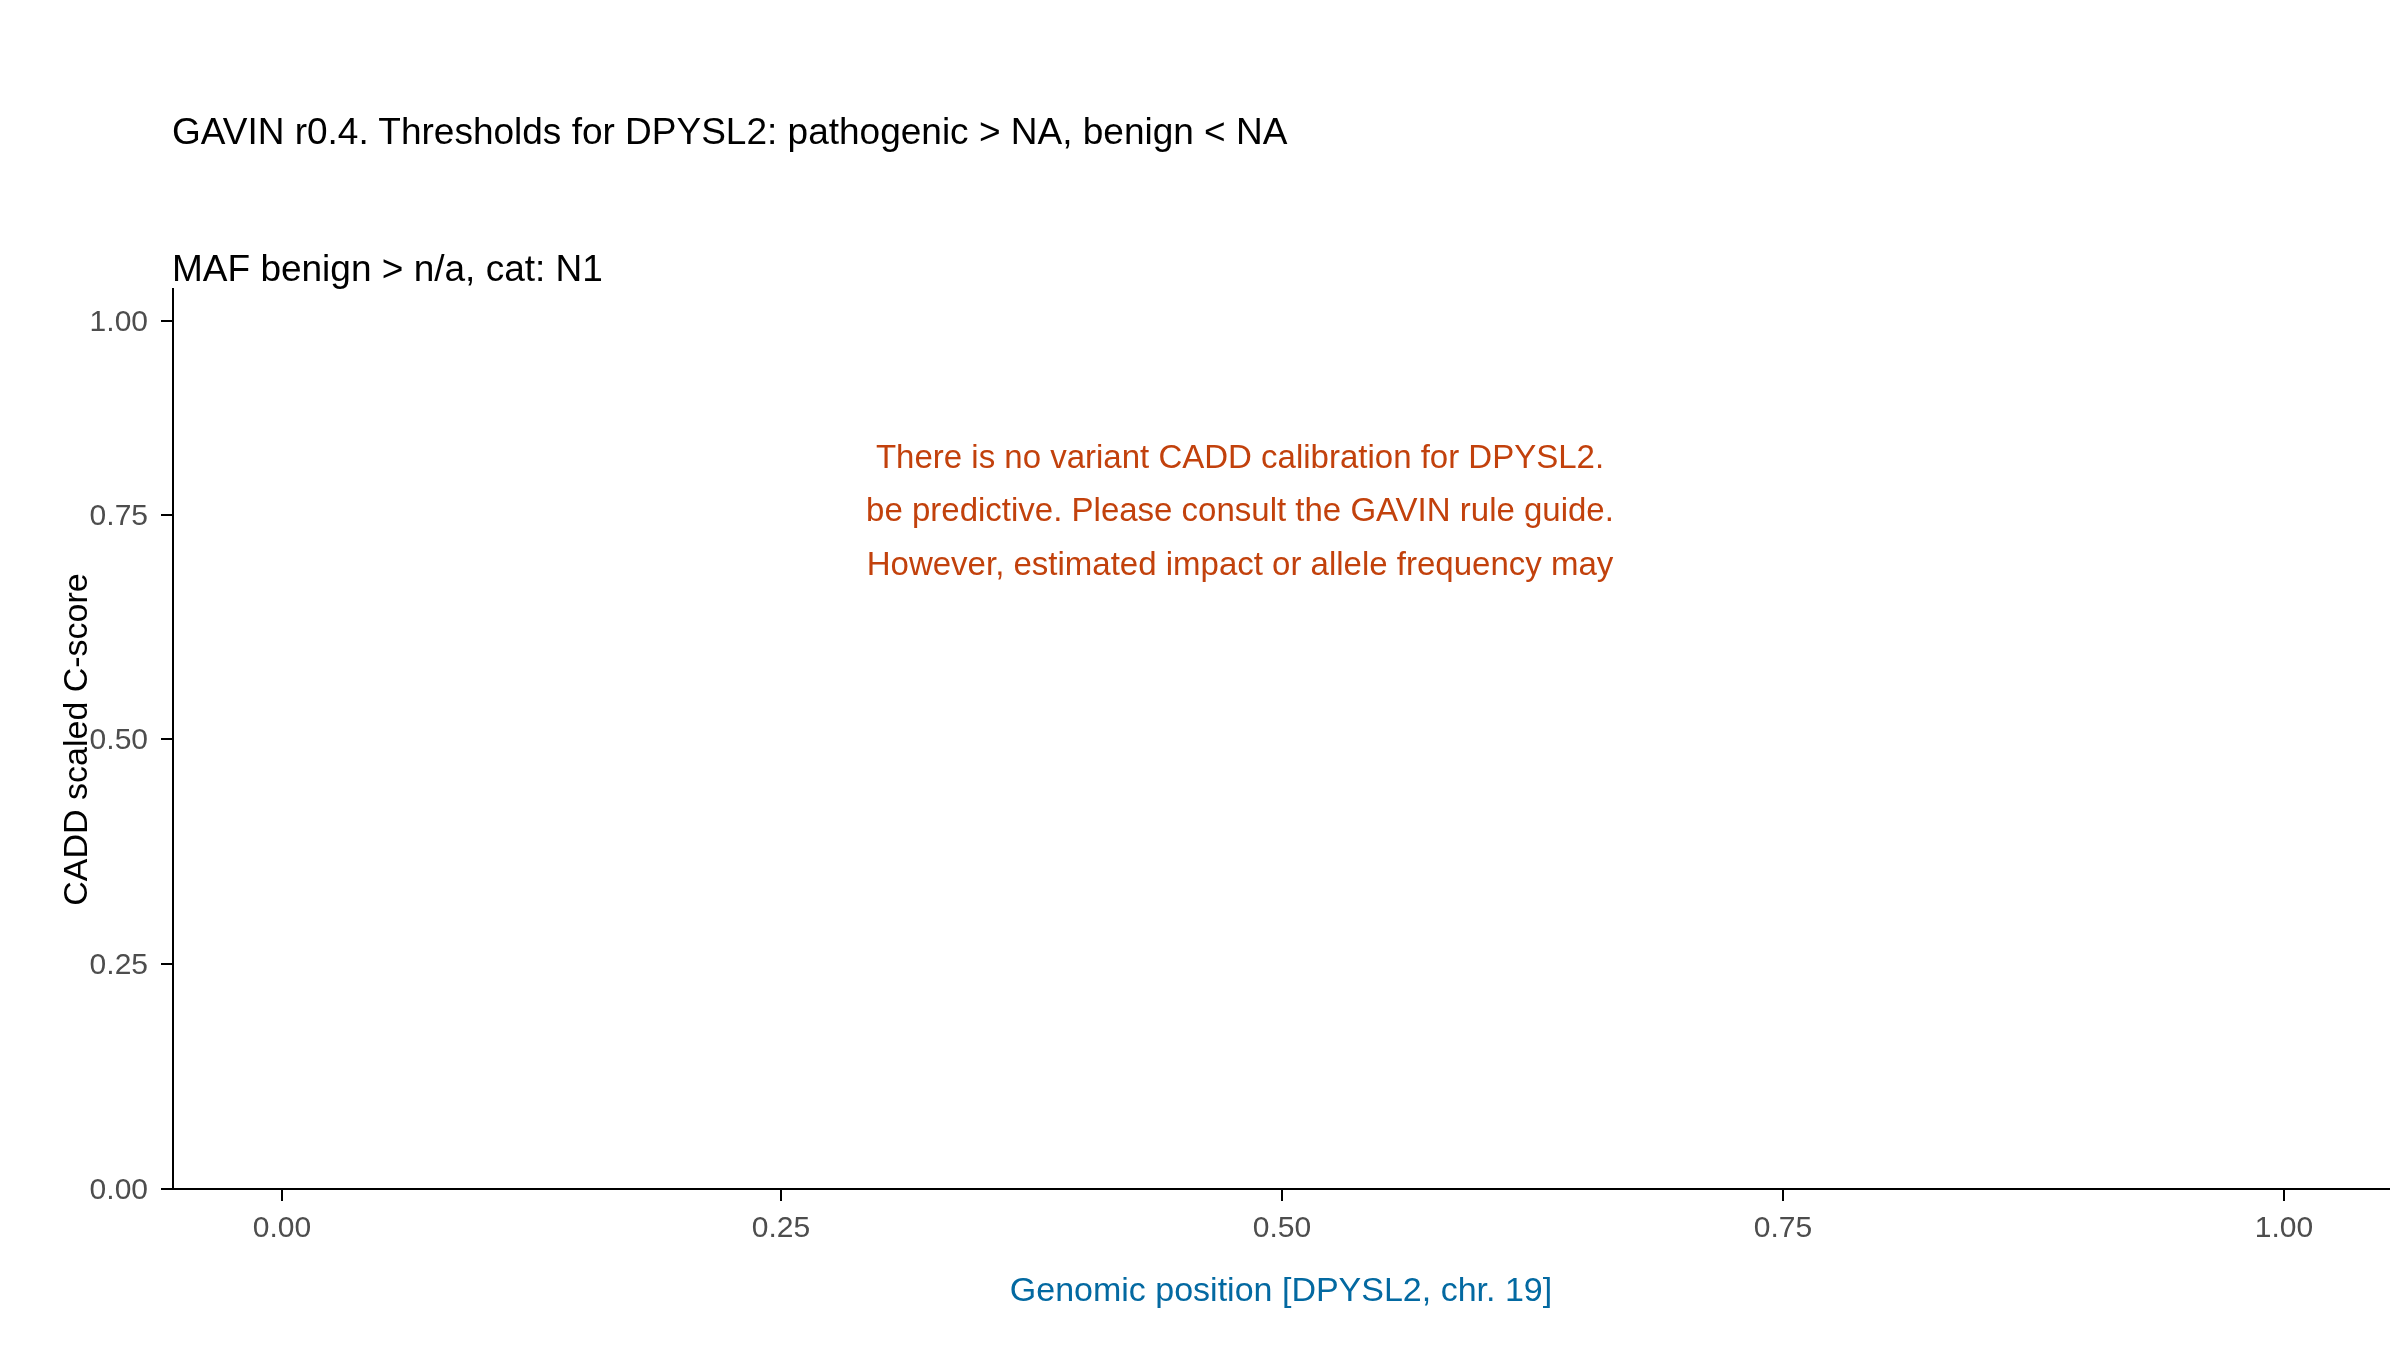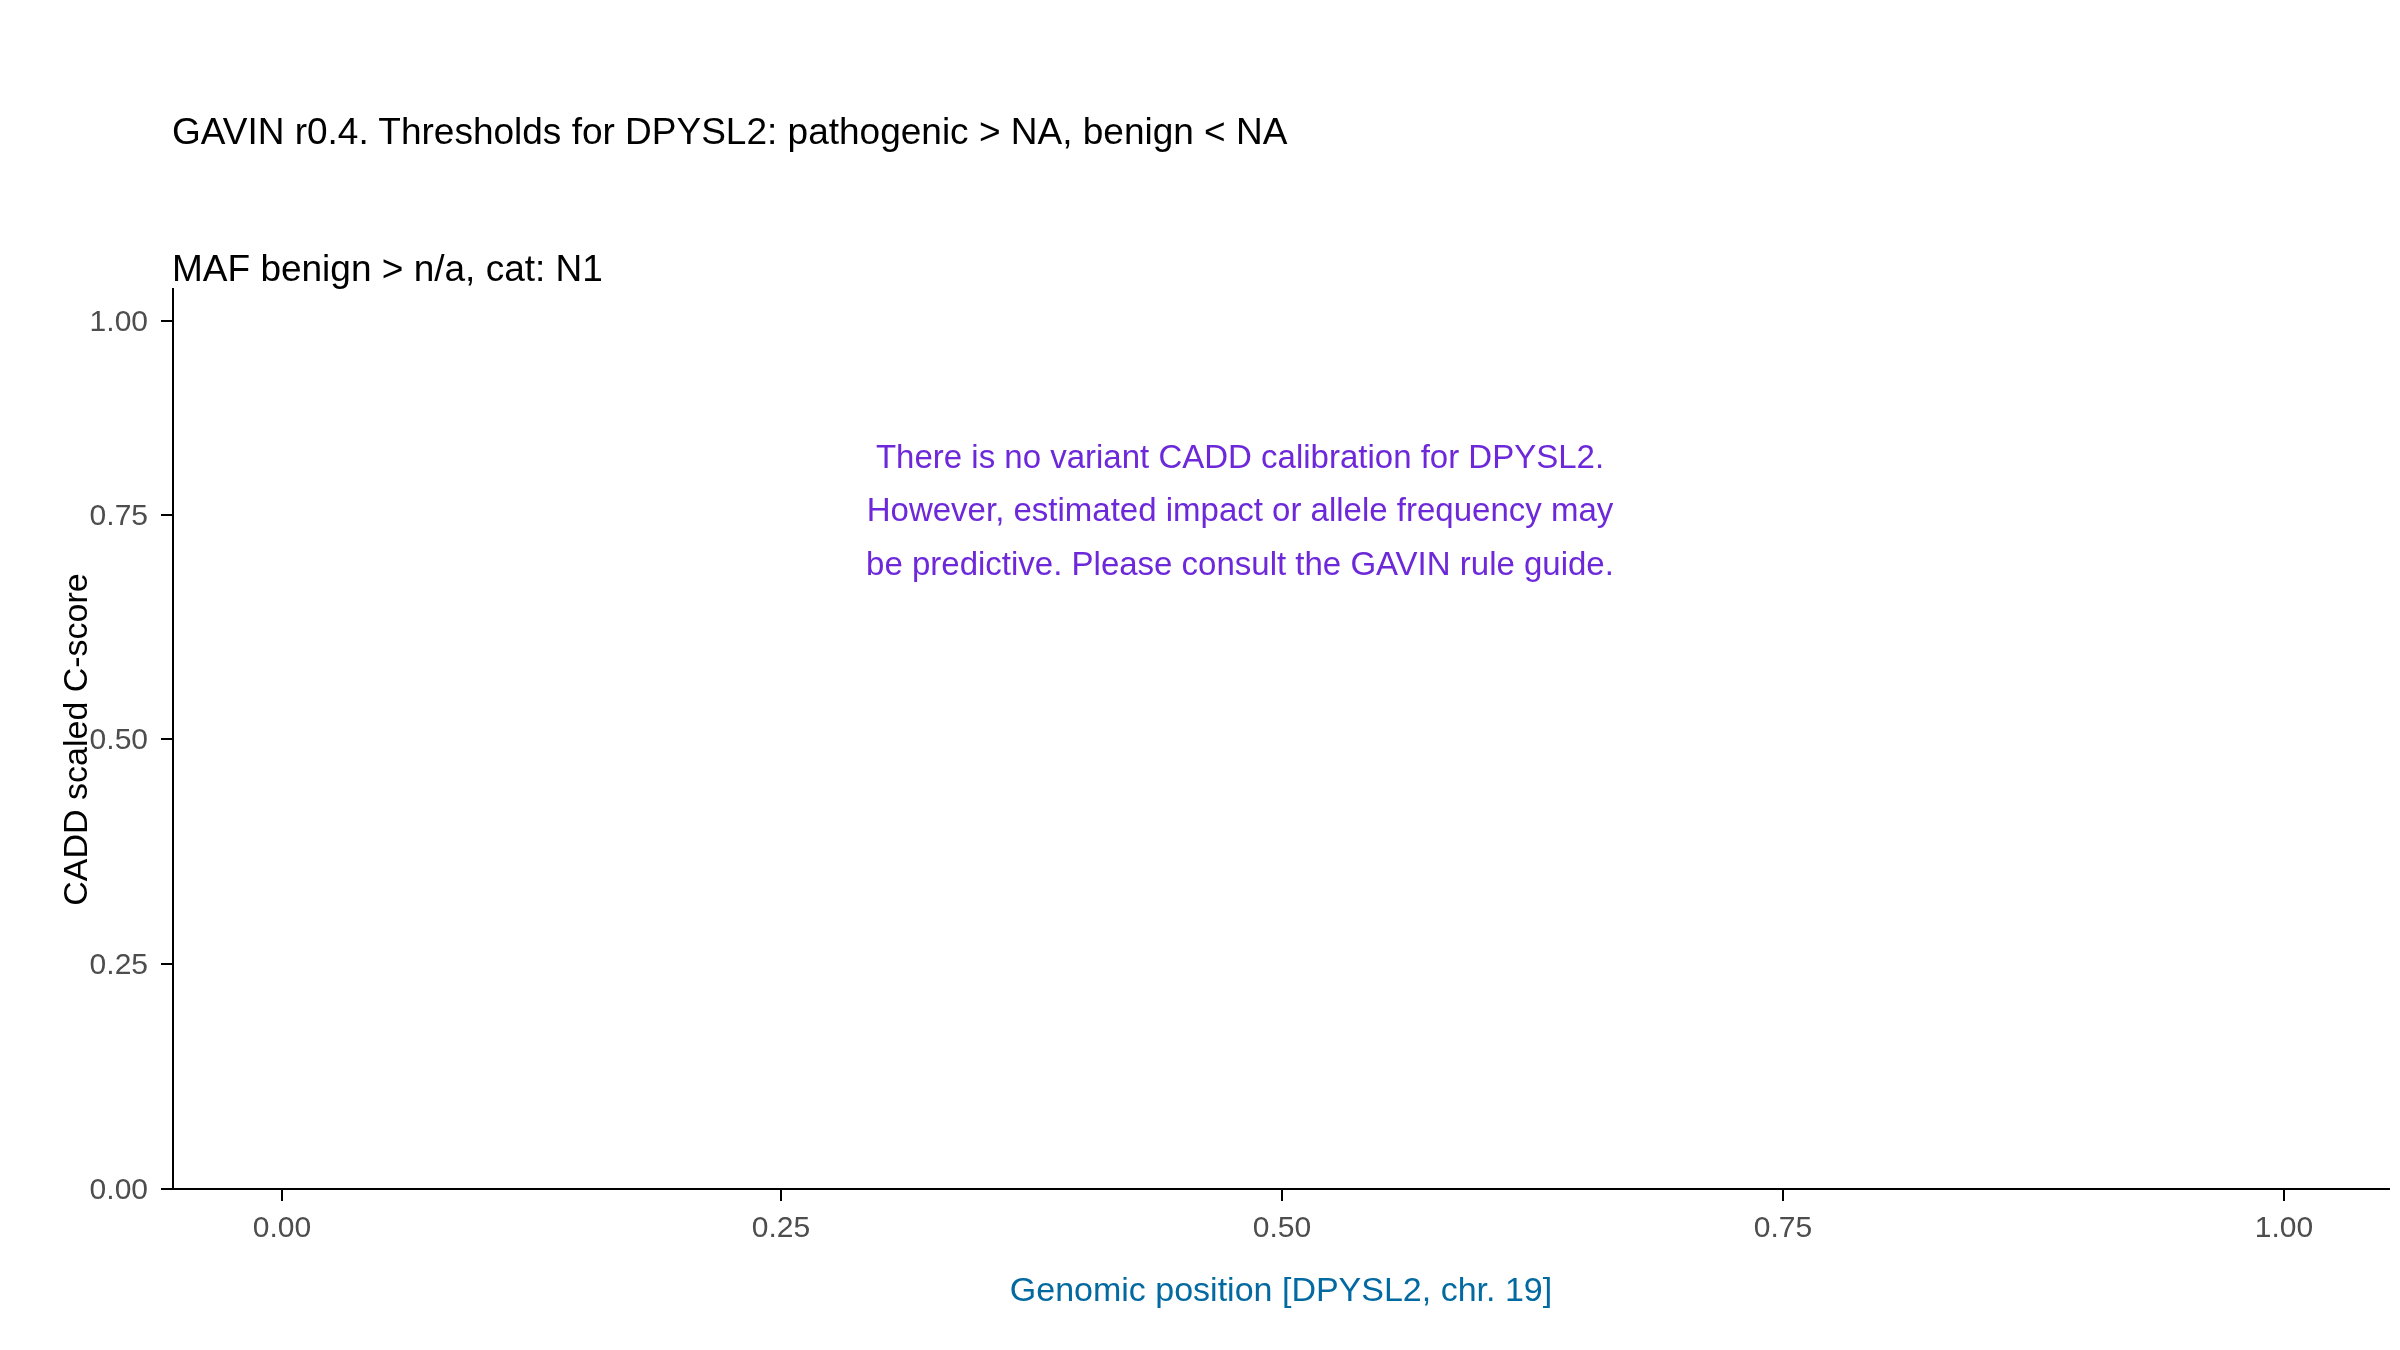--- a/index.html
+++ b/index.html
@@ -123,21 +123,21 @@
   }
 
   
   #panel-annotation {
     position: absolute;
     left: 640px;
     top: 430px;
     width: 1200px;
     font-size: 33px;
     line-height: 1.62;
-    color: #6d28d9;
+    color: #c2410c;
     text-align: center;
   }
   #panel-annotation .ann-line { display: block; }
 </style>
 </head>
 <body>
 
 <div id="title-block">
   <span class="title-line">GAVIN r0.4. Thresholds for DPYSL2: pathogenic &gt; NA, benign &lt; NA</span>
   <span class="title-line">MAF benign &gt; n/a, cat: N1</span>
@@ -180,15 +180,15 @@
 <div class="x-tick-label" style="left: 1783px;">0.75</div>
 
 <div class="x-tick-mark" style="left: 2283px;"></div>
 <div class="x-tick-label" style="left: 2284px;">1.00</div>
 
 <div id="y-axis-title">CADD scaled C-score</div>
 <div id="x-axis-title">Genomic position [DPYSL2, chr. 19]</div>
 
 <div id="panel-annotation">
   <span class="ann-line">There is no variant CADD calibration for DPYSL2.</span>
+  <span class="ann-line">be predictive. Please consult the GAVIN rule guide.</span>
   <span class="ann-line">However, estimated impact or allele frequency may</span>
-  <span class="ann-line">be predictive. Please consult the GAVIN rule guide.</span>
 </div>
 
 </body></html>

